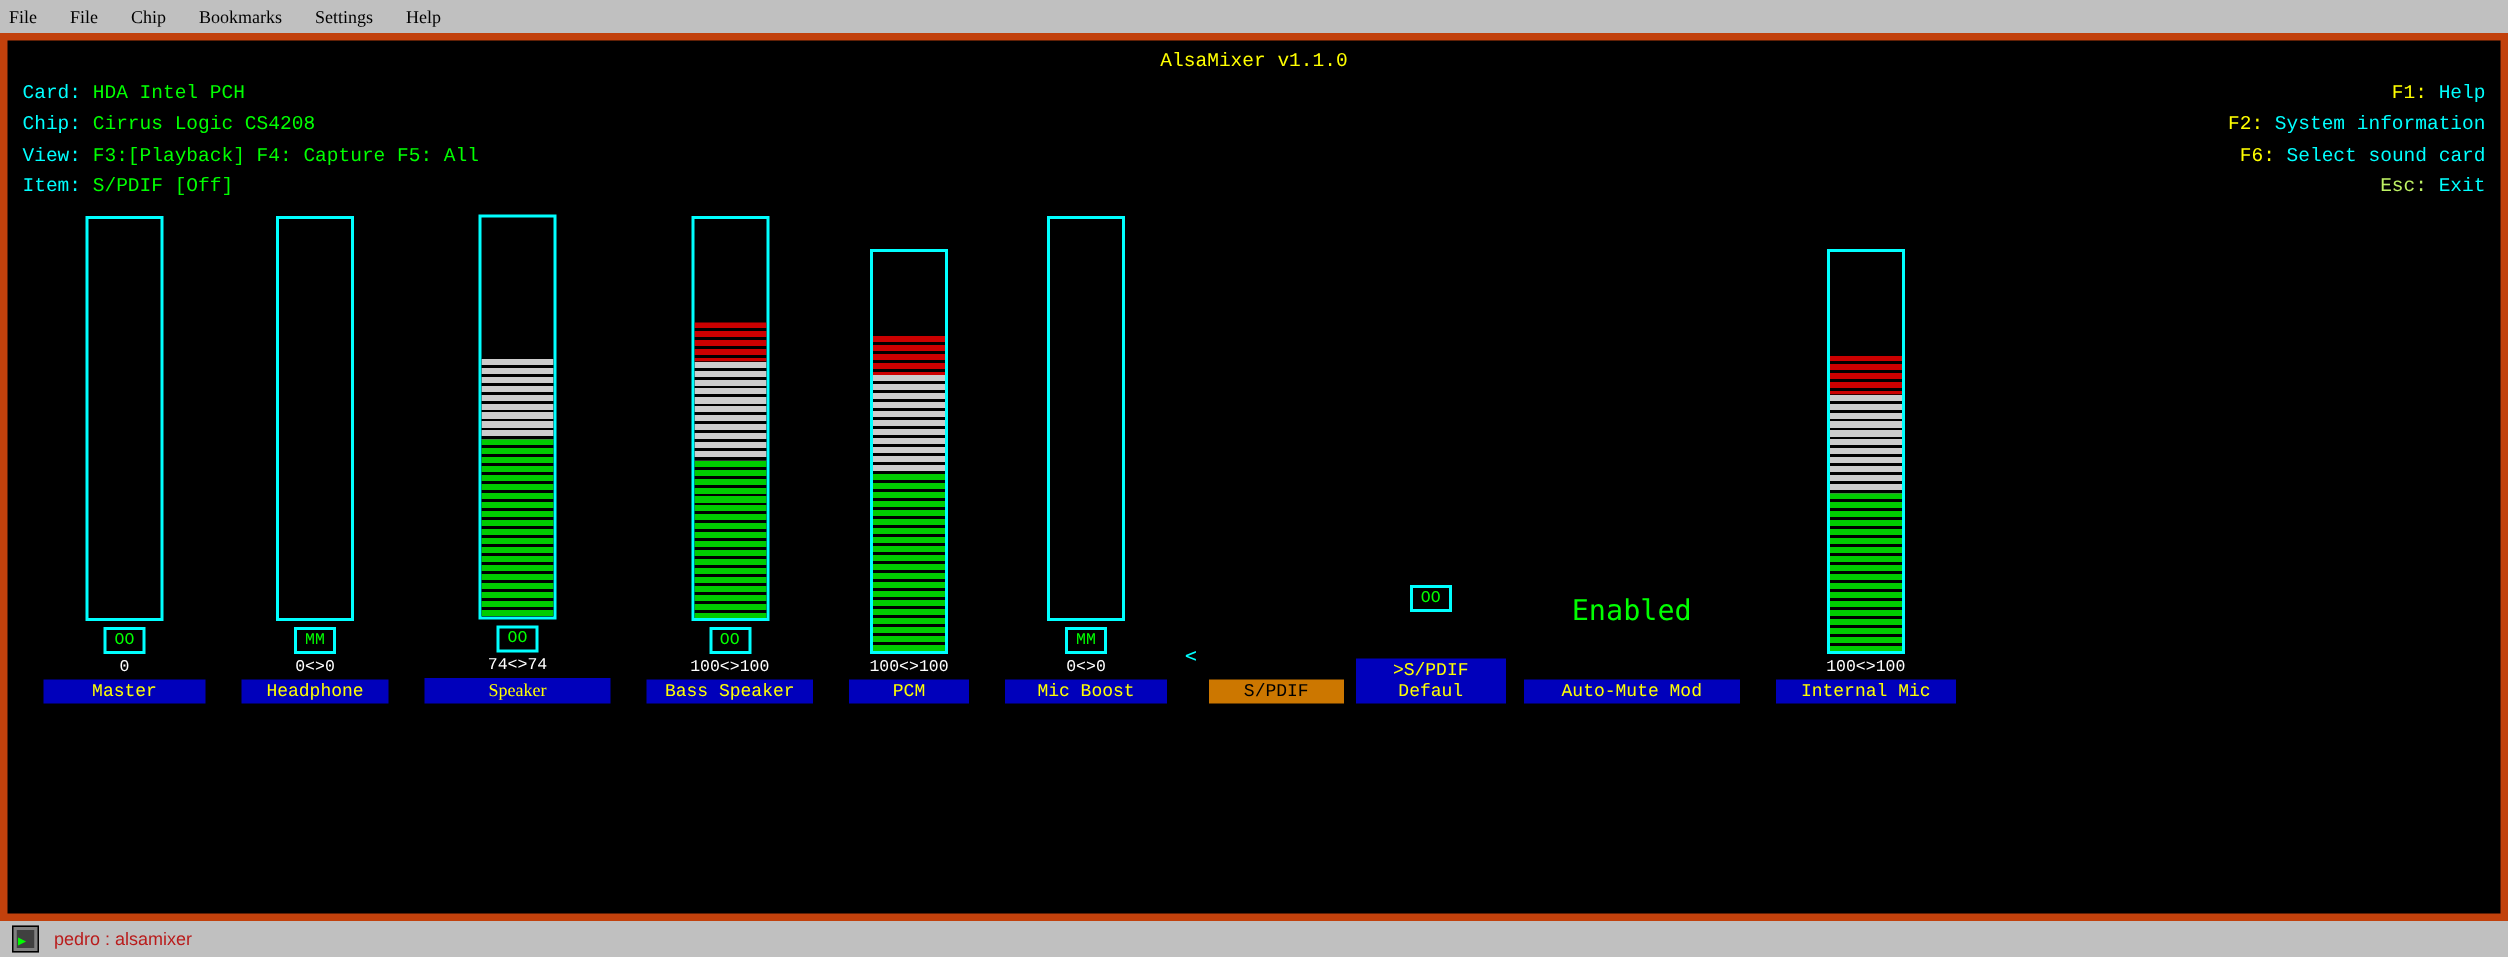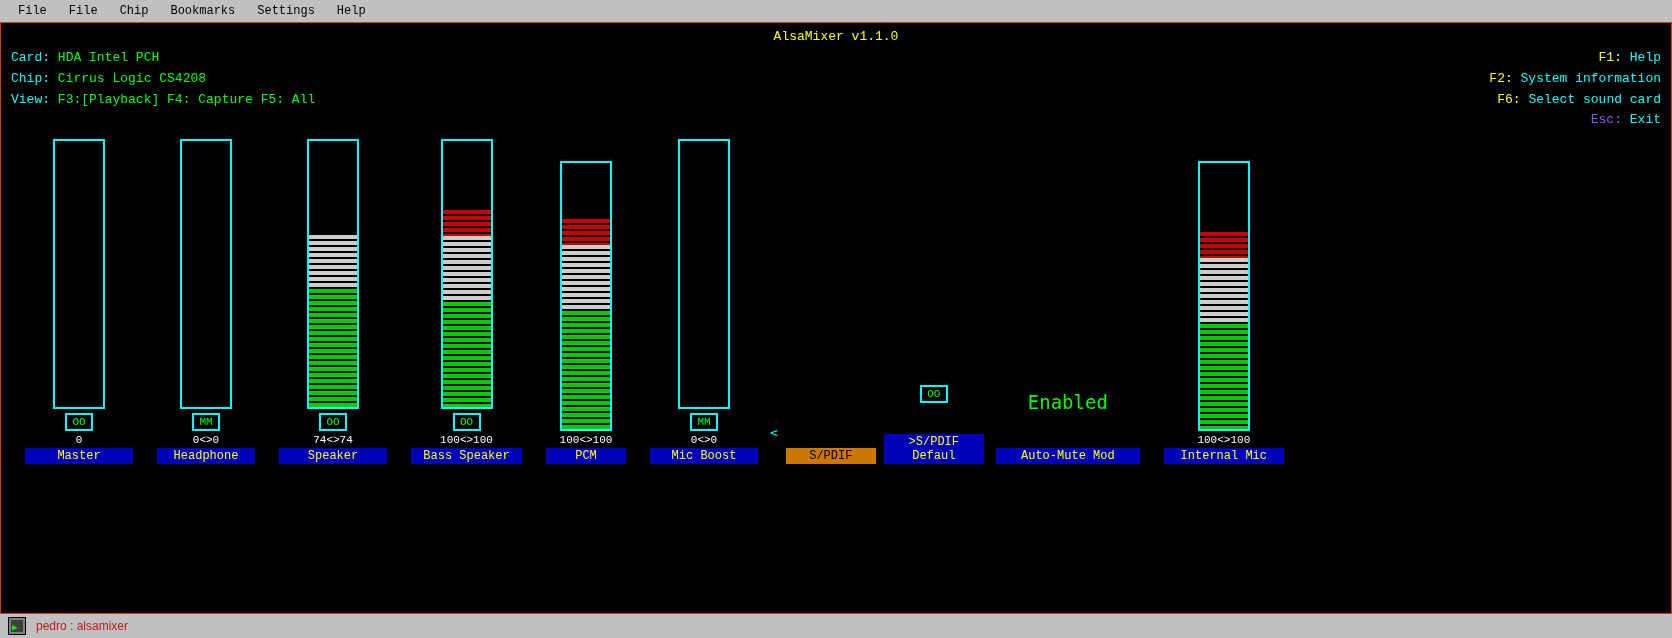--- a/index.html
+++ b/index.html
@@ -12,34 +12,35 @@
       height: 638px;
       overflow: hidden;
     }
 
     
     .menubar {
       background: #c0c0c0;
       display: flex;
       align-items: center;
       height: 22px;
-      padding: 0 12px;
+      padding: 0 0;
       gap: 10px;
+      font-family: Liberation Serif, serif;
     }
     .menubar span {
       color: #000;
       font-size: 12px;
       padding: 2px 6px;
       cursor: pointer;
     }
 
     
     .terminal {
       background: #000;
-      border: 1px solid #c2410c;
+      border: 5px solid #c2410c;
       margin: 0;
       height: calc(638px - 22px - 24px);
       position: relative;
       overflow: hidden;
     }
 
     
     .title-bar {
       text-align: center;
       color: #ffff00;
@@ -188,36 +189,40 @@
         <span class="value" style="color:#00ff00">HDA Intel PCH</span>
       </div>
       <div>
         <span class="label">Chip:</span>
         <span class="value" style="color:#00ff00">Cirrus Logic CS4208</span>
       </div>
       <div>
         <span class="label">View:</span>
         <span style="color:#00ff00">F3:[Playback]  F4: Capture   F5: All</span>
       </div>
+      <div>
+        <span class="label">Item:</span>
+        <span style="color:#00ff00">S/PDIF [Off]</span>
+      </div>
     </div>
     <div class="info-right">
       <div>
         <span style="color:#ffff00">F1:</span>
         <span style="color:#00ffff">Help</span>
       </div>
       <div>
         <span style="color:#ffff00">F2:</span>
         <span style="color:#00ffff">System information</span>
       </div>
       <div>
         <span style="color:#ffff00">F6:</span>
         <span style="color:#00ffff">Select sound card</span>
       </div>
       <div>
-        <span style="color:#8b5cf6">Esc:</span>
+        <span style="color:#bef264">Esc:</span>
         <span style="color:#00ffff">Exit</span>
       </div>
     </div>
   </div>
 
   <div class="channels-row">
 
     <div class="ch">
       <div class="fader" style="height:270px; width:52px;">
         
@@ -237,21 +242,21 @@
     </div>
 
     <div class="ch" style="margin-left:16px;">
       <div class="fader" style="height:270px; width:52px;">
 
         <div class="seg-white" style="height:54px; width:100%;"></div>
         <div class="seg-green" style="height:118px; width:100%;"></div>
       </div>
       <div class="vbox">OO</div>
       <div class="val-label">74&lt;&gt;74</div>
-      <div class="lbl lbl-blue" style="width:108px;">Speaker</div>
+      <div class="lbl lbl-blue" style="width:124px;font-family:Liberation Serif, serif;">Speaker</div>
     </div>
 
     <div class="ch" style="margin-left:16px;">
       <div class="fader" style="height:270px; width:52px;">
         <div class="seg-red" style="height:26px; width:100%;"></div>
         <div class="seg-white" style="height:66px; width:100%;"></div>
         <div class="seg-green" style="height:105px; width:100%;"></div>
       </div>
       <div class="vbox">OO</div>
       <div class="val-label">100&lt;&gt;100</div>

